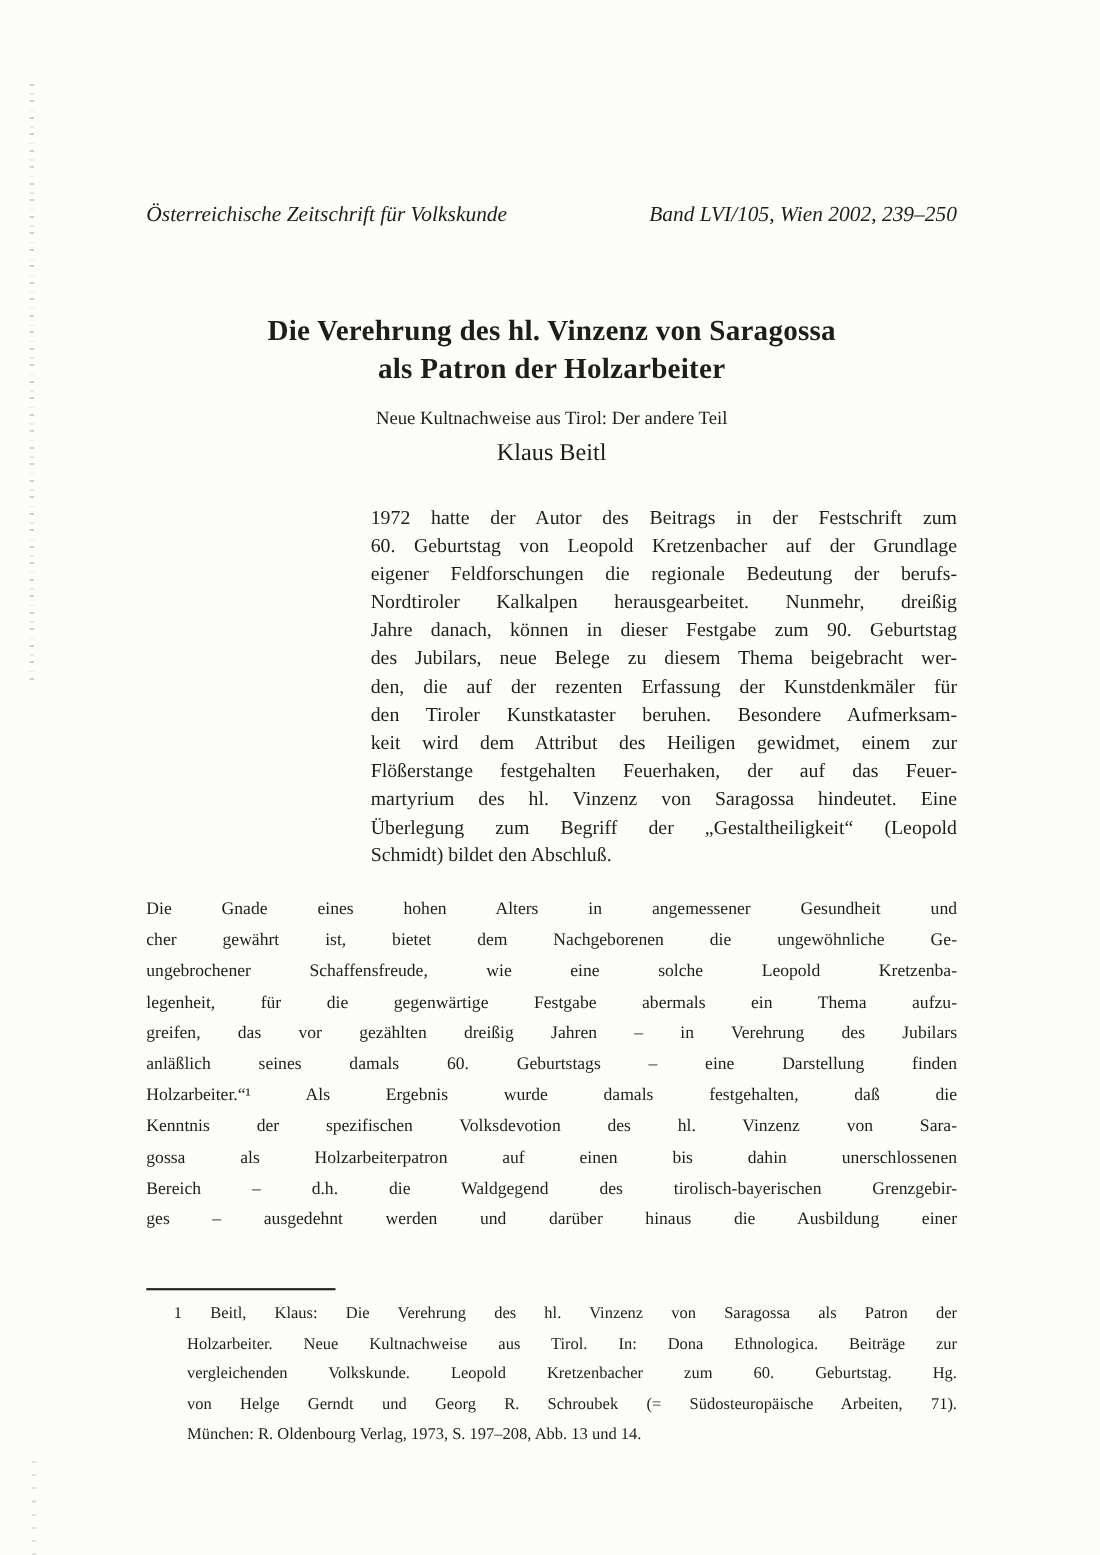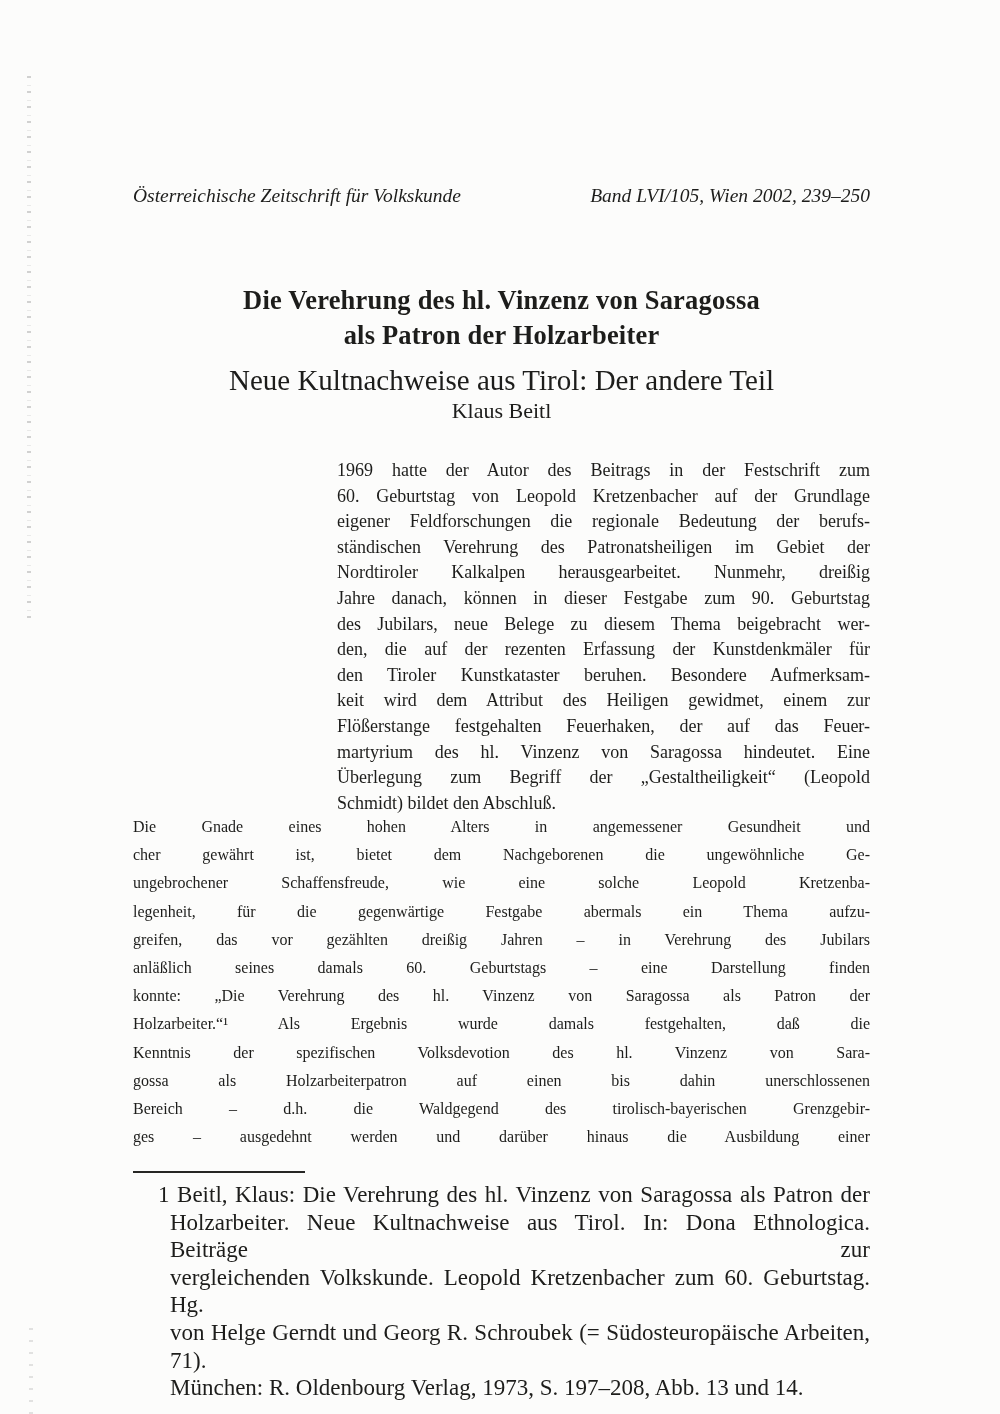--- a/index.html
+++ b/index.html
@@ -70,21 +70,21 @@
   .article-title {
     margin: 12px;
     font-size: 26.5px;
     font-weight: bold;
     line-height: 35px;
     letter-spacing: 0.2px;
   }
   .article-title .title-line { display: block; }
   .article-subtitle {
     margin: 4px 0 0 0;
-    font-size: 29px;
+    font-size: 17px;
     font-weight: normal;
     line-height: 30px;
   }
 
   .author-line {
     position: absolute;
     top: 397px;
     left: 133px;
     width: 737px;
     text-align: center;
@@ -126,21 +126,21 @@
     border: 0;
     border-top: 2px solid #262624;
     margin: 0;
   }
 
   .footnote {
     position: absolute;
     top: 1181px;
     left: 133px;
     width: 737px;
-    font-size: 23px;
+    font-size: 15px;
     line-height: 27.6px;
   }
   .footnote .line { padding-left: 37px; }
   .footnote .line:first-child { padding-left: 25px; }
 </style>
 </head>
 <body>
 
 <div class="page">
 
@@ -156,44 +156,42 @@
     <h1 class="article-title">
       <span class="title-line">Die Verehrung des hl. Vinzenz von Saragossa</span>
       <span class="title-line">als Patron der Holzarbeiter</span>
     </h1>
     <h2 class="article-subtitle">Neue Kultnachweise aus Tirol: Der andere Teil</h2>
   </section>
 
   <div class="author-line">Klaus Beitl</div>
 
   <section class="abstract end-left">
-      <div class="line">1969 hatte der Autor des Beitrags in der Festschrift zum</div>
+      <div class="line">1972 hatte der Autor des Beitrags in der Festschrift zum</div>
       <div class="line">60. Geburtstag von Leopold Kretzenbacher auf der Grundlage</div>
       <div class="line">eigener Feldforschungen die regionale Bedeutung der berufs-</div>
-      <div class="line">ständischen Verehrung des Patronatsheiligen im Gebiet der</div>
       <div class="line">Nordtiroler Kalkalpen herausgearbeitet. Nunmehr, dreißig</div>
       <div class="line">Jahre danach, können in dieser Festgabe zum 90. Geburtstag</div>
       <div class="line">des Jubilars, neue Belege zu diesem Thema beigebracht wer-</div>
       <div class="line">den, die auf der rezenten Erfassung der Kunstdenkmäler für</div>
       <div class="line">den Tiroler Kunstkataster beruhen. Besondere Aufmerksam-</div>
       <div class="line">keit wird dem Attribut des Heiligen gewidmet, einem zur</div>
       <div class="line">Flößerstange festgehalten Feuerhaken, der auf das Feuer-</div>
       <div class="line">martyrium des hl. Vinzenz von Saragossa hindeutet. Eine</div>
       <div class="line">Überlegung zum Begriff der „Gestaltheiligkeit“ (Leopold</div>
       <div class="line">Schmidt) bildet den Abschluß.</div>
     </section>
 
   <section class="body-text">
       <div class="line">Die Gnade eines hohen Alters in angemessener Gesundheit und</div>
       <div class="line">cher gewährt ist, bietet dem Nachgeborenen die ungewöhnliche Ge-</div>
       <div class="line">ungebrochener Schaffensfreude, wie eine solche Leopold Kretzenba-</div>
       <div class="line">legenheit, für die gegenwärtige Festgabe abermals ein Thema aufzu-</div>
       <div class="line">greifen, das vor gezählten dreißig Jahren – in Verehrung des Jubilars</div>
       <div class="line">anläßlich seines damals 60. Geburtstags – eine Darstellung finden</div>
-      <div class="line">konnte: „Die Verehrung des hl. Vinzenz von Saragossa als Patron der</div>
       <div class="line">Holzarbeiter.“¹ Als Ergebnis wurde damals festgehalten, daß die</div>
       <div class="line">Kenntnis der spezifischen Volksdevotion des hl. Vinzenz von Sara-</div>
       <div class="line">gossa als Holzarbeiterpatron auf einen bis dahin unerschlossenen</div>
       <div class="line">Bereich – d.h. die Waldgegend des tirolisch-bayerischen Grenzgebir-</div>
       <div class="line">ges – ausgedehnt werden und darüber hinaus die Ausbildung einer</div>
     </section>
 
   <hr class="footnote-rule">
 
   <section class="footnote end-left">

